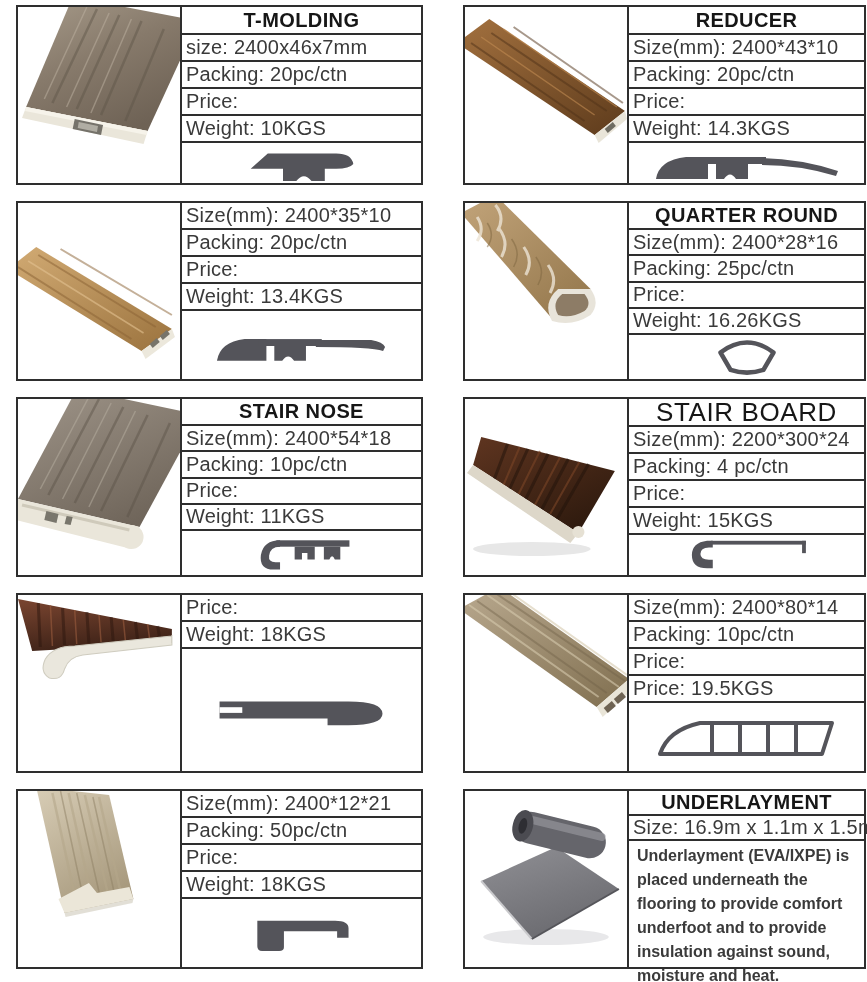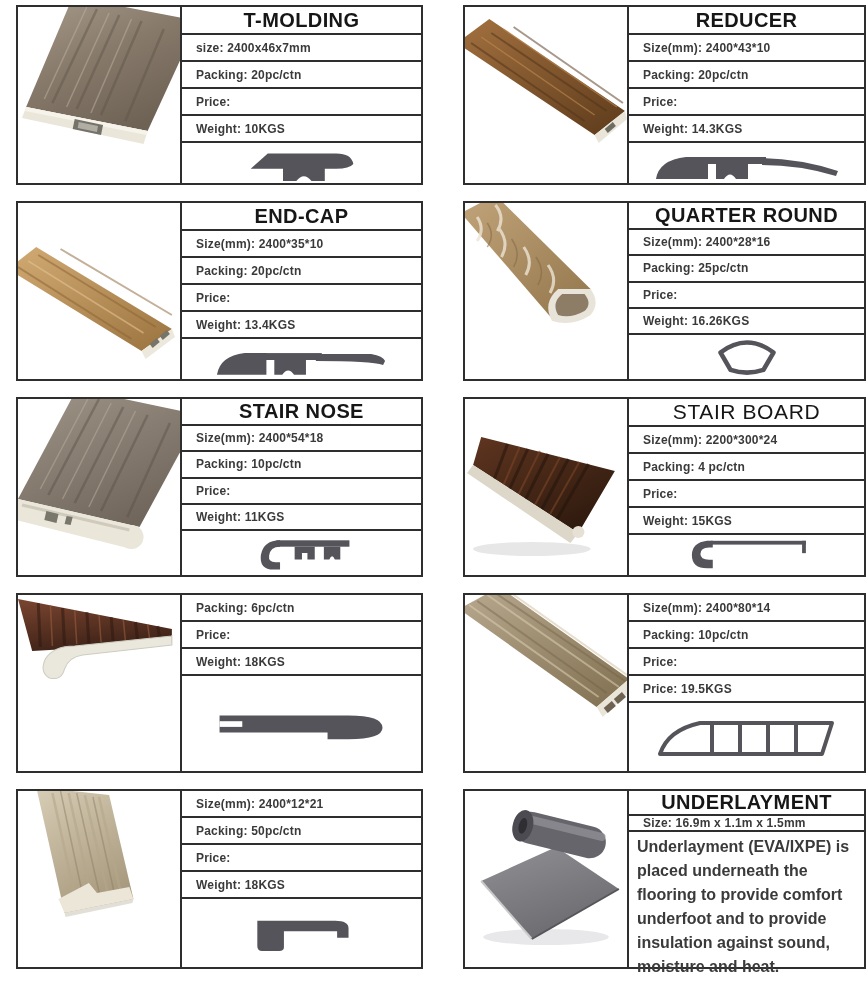--- a/index.html
+++ b/index.html
@@ -10,24 +10,24 @@
           grid-template-columns:407px 403px; column-gap:40px; row-gap:16px; }
   .card { height:180px; border:2px solid var(--line); box-sizing:border-box;
           display:flex; background:#ffffff; }
   .photo { flex:0 0 162px; border-right:2px solid var(--line); background:#ffffff; overflow:hidden; }
   .photo svg { width:100%; height:100%; display:block; }
   .specs { flex:1; display:flex; flex-direction:column; min-width:0; }
   .trow { box-sizing:content-box; }
   .trow.title { height:26px; border-bottom:2px solid var(--line); display:flex;
                 align-items:center; justify-content:center; font-size:20px; font-weight:700;
                 color:var(--title); letter-spacing:0.4px; white-space:nowrap; }
-  .trow.title.title-large { font-size:21px; font-weight:400; letter-spacing:0.6px; }
+  .trow.title.title-large { font-size:26px; font-weight:400; letter-spacing:0.6px; }
   .trow.info { height:25px; border-bottom:2px solid var(--line); display:flex;
-               align-items:center; padding-left:14px; font-size:12px; color:var(--text);
-               letter-spacing:0.2px; white-space:nowrap;font-weight:bold; }
+               align-items:center; padding-left:4px; font-size:20px; color:var(--text);
+               letter-spacing:0.2px; white-space:nowrap; }
   .diagram { flex:1; display:flex; align-items:center; justify-content:center; padding-top:2px; }
   .desc { flex:1; padding:3px 5px 0 8px; font-size:16px; line-height:24px; color:var(--text);font-weight:bold; }
 </style>
 </head>
 <body>
 
 <div class="page">
 <div class="grid">
 
   <div class="card">
@@ -107,21 +107,20 @@
             </defs>
         <polygon points="-10,66 18,44 152,126 122,148" fill="url(#g3)"></polygon>
         <path d="M0 64 L112 136 M20 52 L136 124 M42 46 L152 112" stroke="#8a6233" stroke-width="2" fill="none" opacity="0.5"></path>
         <path d="M10 58 L124 130" stroke="#e3c291" stroke-width="1.5" fill="none" opacity="0.6"></path>
         <polygon points="122,148 152,126 155,134 126,156" fill="#ece8dc"></polygon>
         <polygon points="130,141 137,135 140,139 133,145" fill="#77746a"></polygon>
         <polygon points="140,133 147,127 150,131 143,137" fill="#77746a"></polygon>
       </svg>
     </div>
     <div class="specs">
-      <div class="trow title">END-CAP</div>
       <div class="trow info">Size(mm): 2400*35*10</div>
       <div class="trow info">Packing: 20pc/ctn</div>
       <div class="trow info">Price:</div>
       <div class="trow info">Weight: 13.4KGS</div>
       <div class="diagram">
         <svg width="178" height="34" viewBox="0 0 180 34">
           <path d="M4 32 Q7 13 32 10 L54 10 L54 32 Z" fill="#54545a"></path>
           <rect x="46" y="10" width="64" height="7" fill="#54545a"></rect>
           <path d="M62 17 L94 17 L94 32 L82 32 Q76 23 70 32 L62 32 Z" fill="#54545a"></path>
           <path d="M104 11 L160 11 Q172 13 174 18 L172 22 Q160 18 104 18 Z" fill="#54545a"></path>
@@ -238,21 +237,20 @@
                 <stop offset="1" stop-color="#3f2318"></stop>
         </linearGradient>
             </defs>
         <polygon points="0,4 152,34 152,48 14,56" fill="url(#g7)"></polygon>
         <path d="M20 8 L22 52 M44 13 L46 50 M68 17 L70 48 M92 22 L94 46 M116 27 L118 44 M138 31 L140 44" stroke="#2b160e" stroke-width="3" fill="none" opacity="0.5"></path>
         <path d="M32 10 L34 51 M56 15 L58 49 M80 20 L82 47 M104 25 L106 45 M128 29 L130 44" stroke="#9a5c3d" stroke-width="1.5" fill="none" opacity="0.6"></path>
         <path d="M152 40 L152 50 L64 60 Q50 62 46 74 Q43 86 31 83 Q21 77 27 64 Q35 51 56 51 L152 41 Z" fill="#eae7dd" stroke="#cfccbf" stroke-width="1"></path>
       </svg>
     </div>
     <div class="specs">
-      <div class="trow info">Packing: 6pc/ctn</div>
       <div class="trow info">Price:</div>
       <div class="trow info">Weight: 18KGS</div>
       <div class="diagram">
         <svg width="185" height="36" viewBox="0 0 185 38">
           <path d="M6 9 L142 9 Q178 9 178 22 Q178 34 142 34 L120 34 L120 27 L6 27 Z" fill="#54545a"></path>
           <rect x="6" y="15" width="24" height="6" fill="#ffffff"></rect>
         </svg>
       </div>
     </div>
   </div>

